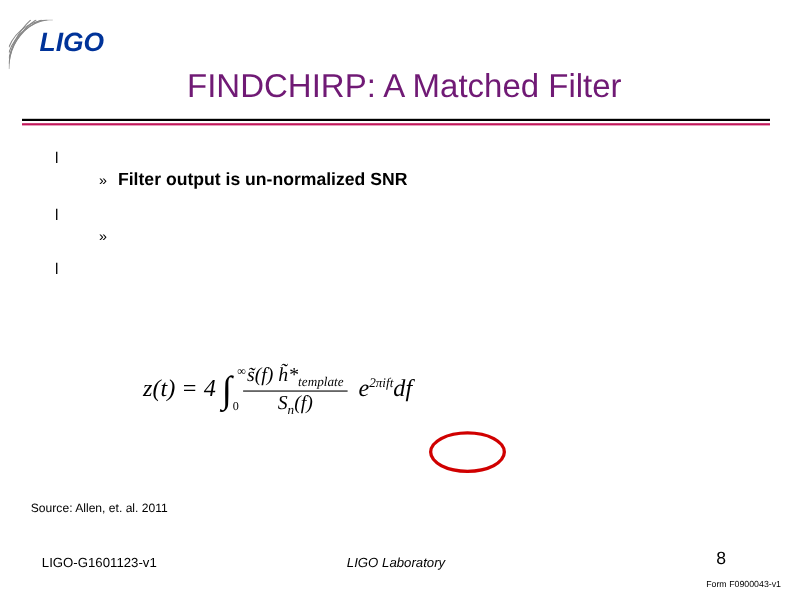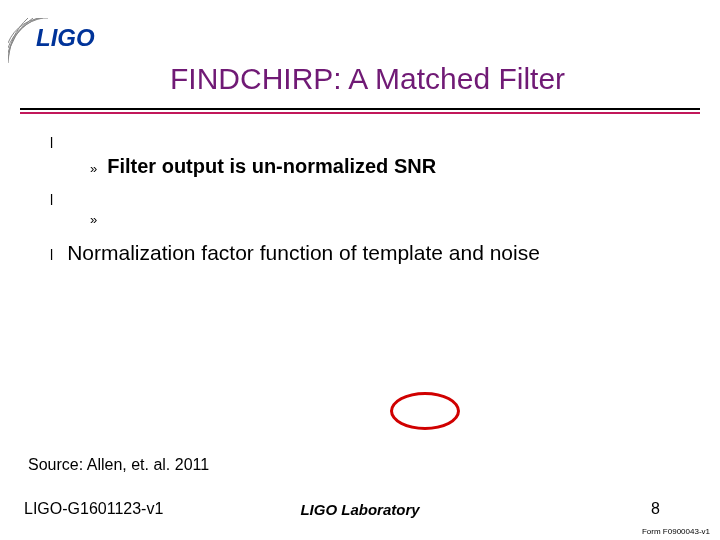--- a/index.html
+++ b/index.html
@@ -55,21 +55,21 @@
     display: flex;
     align-items: baseline;
     margin-left: 40px;
     margin-bottom: 14px;
   }
   .sub-mark {
     font-size: 13px;
     margin-right: 10px;
   }
   .sub-text {
-    font-size: 20px;
+    font-size: 16px;
     font-weight: bold;
   }
   .eq-area {
     position: absolute;
     top: 330px; left: 100px; right: 60px;
     height: 120px;
   }
   .eq1 {
     font-family: "Times New Roman", serif;
     font-size: 22px;
@@ -103,40 +103,40 @@
     position: absolute;
     top: 62px; left: 290px;
     width: 70px; height: 38px;
     border: 3px solid #d00000;
     border-radius: 50%;
     pointer-events: none;
   }
   .source {
     position: absolute;
     top: 456px; left: 28px;
-    font-size: 16px; color: #000;
+    font-size: 11px; color: #000;
   }
   .footer {
     position: absolute;
     bottom: 22px; left: 0; right: 0;
     height: 20px;
   }
   .doc-id {
     position: absolute;
-    left: 24px; bottom: 0;
-    font-size: 16px;
+    left: 38px; bottom: 0;
+    font-size: 12px;
     margin-top: 24px;
   }
   .lab {
     position: absolute;
     left: 0; right: 0; bottom: 0;
     text-align: center;
-    font-size: 15px;
+    font-size: 12px;
     font-style: italic;
-    font-weight: bold;
+    font-weight: normal;
   }
   .page-num {
     position: absolute;
     right: 60px; bottom: 0;
     font-size: 16px;
   }
   .form {
     position: absolute;
     right: 10px; bottom: 4px;
     font-size: 8px;
@@ -173,25 +173,33 @@
 
   <div class="bullet-row">
     <span class="bullet-mark">l</span>
   </div>
   <div class="sub-row">
     <span class="sub-mark">»</span>
   </div>
 
   <div class="bullet-row">
     <span class="bullet-mark">l</span>
-    <span class="bullet-text">Normalization factor function of template and noise</span>
   </div>
 </div>
 
 <div class="eq-area">
+  <div class="eq1">
+    <span>z(t) = 4</span>
+    <span class="int">∫<span class="sup0">∞</span><span class="sub0">0</span></span>
+    <span class="frac">
+      <span class="num"><span>s̃(f) h̃*</span><span class="sub">template</span></span>
+      <span class="den"><span>S</span><span class="sub">n</span><span>(f)</span></span>
+    </span>
+    <span>e</span><span class="sup">2πift</span><span>df</span>
+  </div>
 
   <div class="ring"></div>
 </div>
 
 <div class="source">Source: Allen, et. al. 2011</div>
 
 <div class="footer">
   <div class="doc-id">LIGO-G1601123-v1</div>
   <div class="lab">LIGO Laboratory</div>
   <div class="page-num">8</div>

